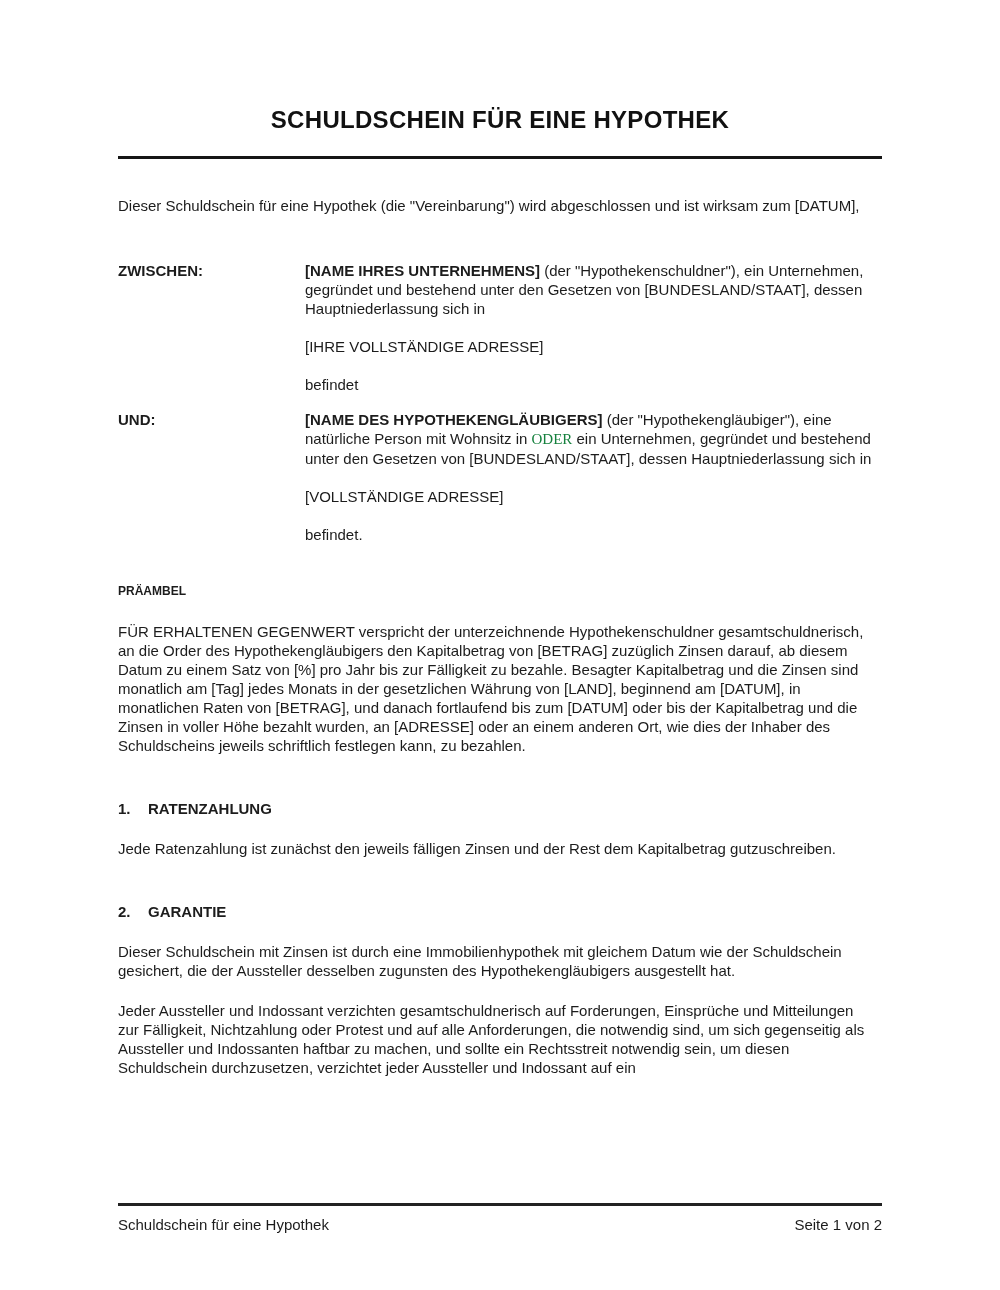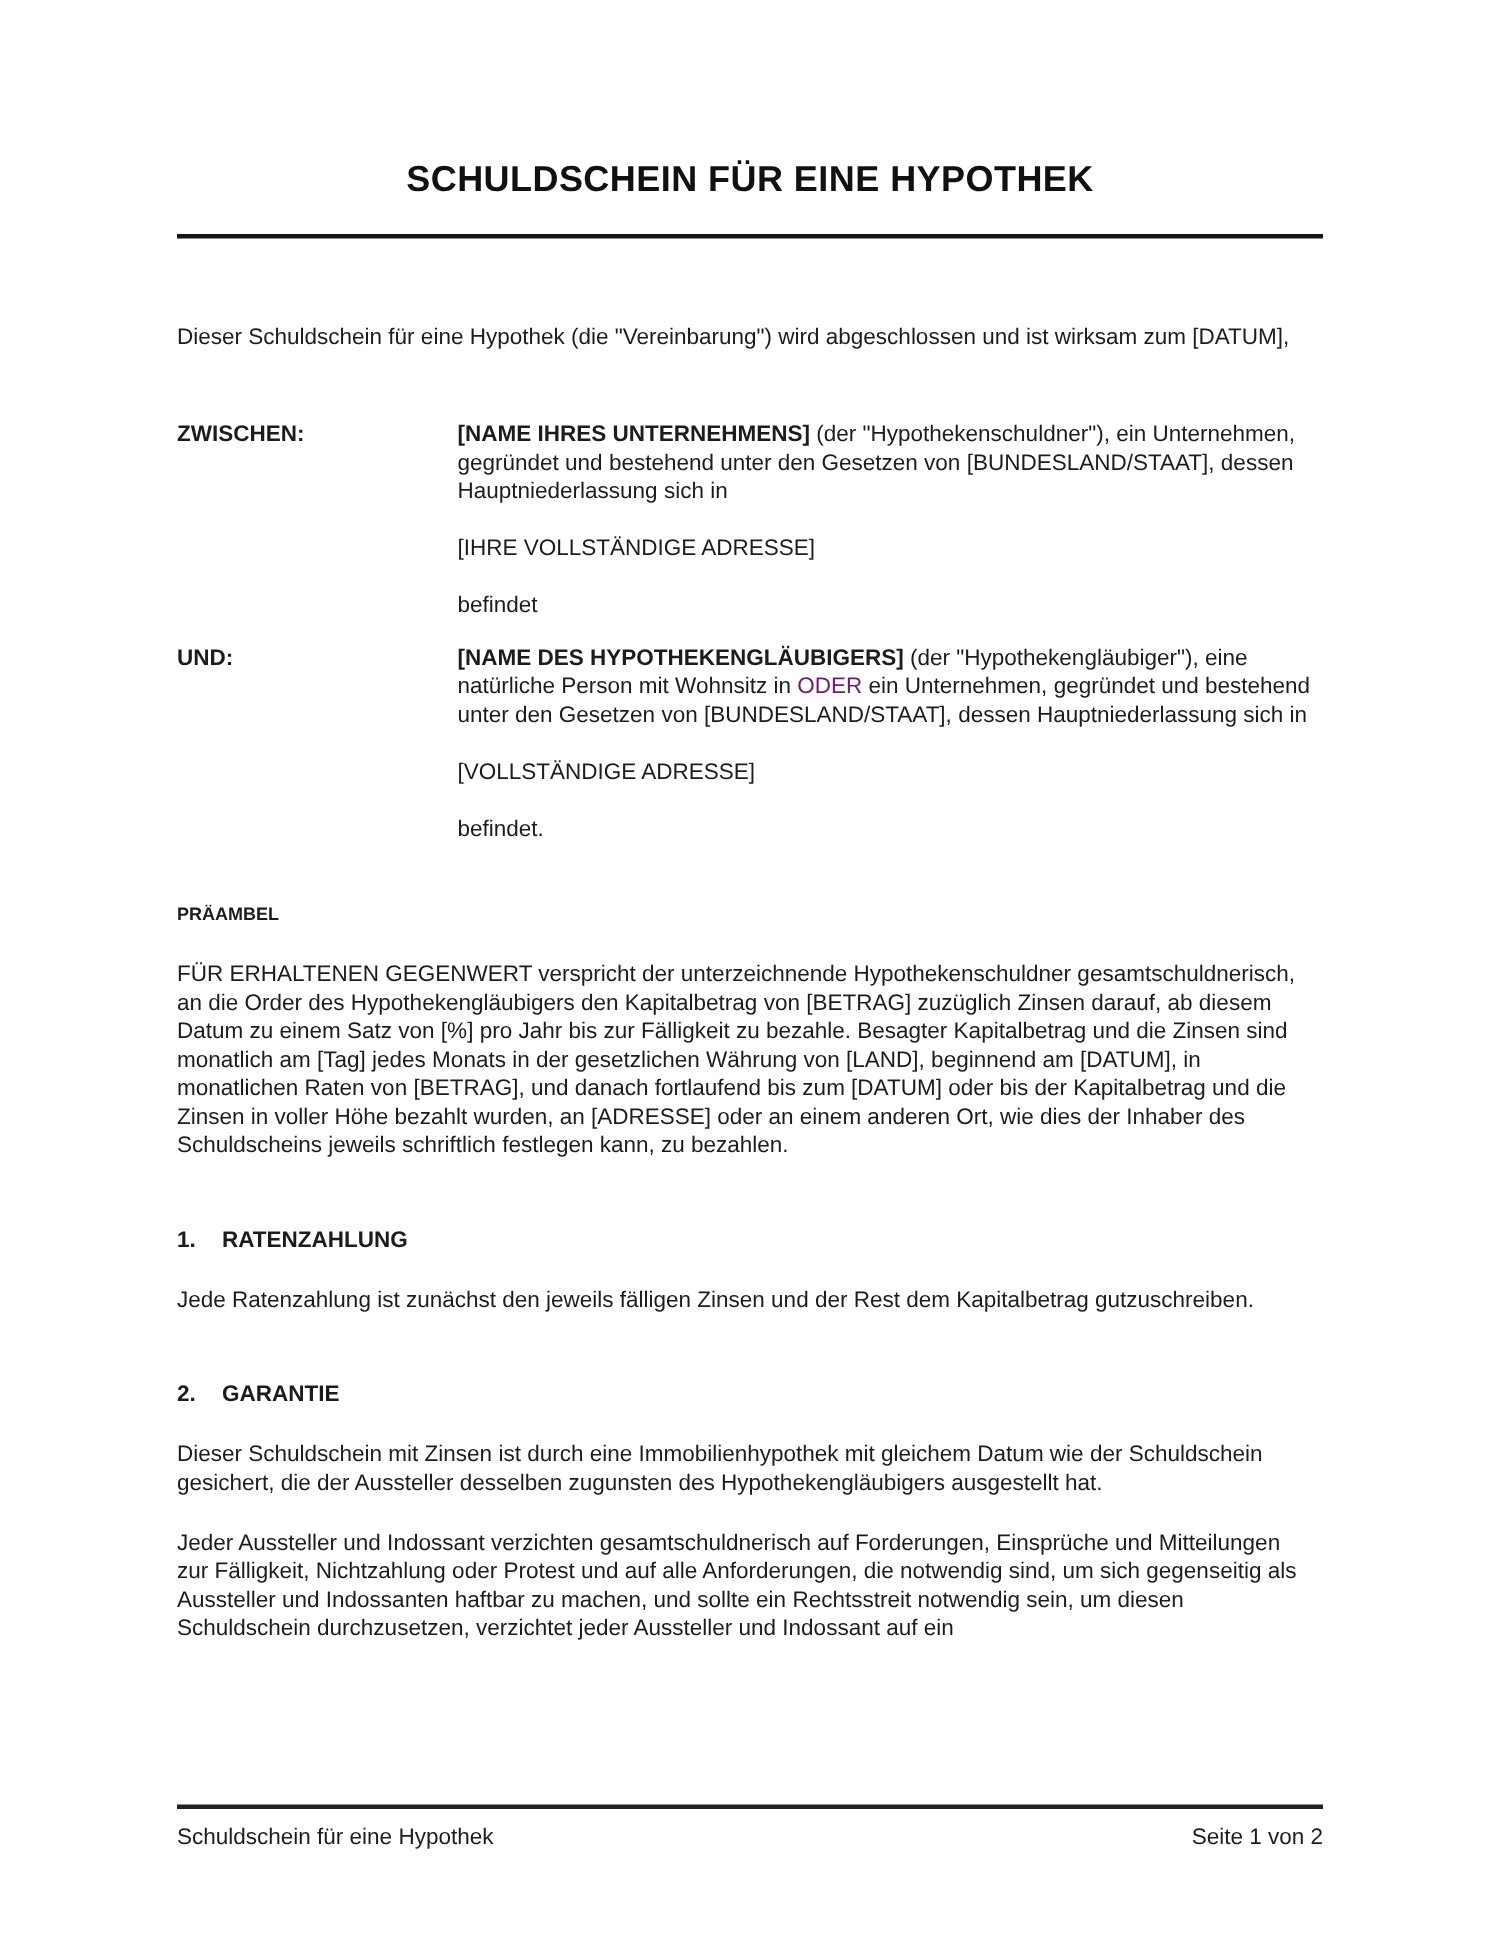--- a/index.html
+++ b/index.html
@@ -31,21 +31,21 @@
     text-align: center;
     color: #111111;
     letter-spacing: 0.3px;
   }
   .title-rule {
     border: none;
     border-top: 3px solid #161616;
     margin: 0;
   }
   .intro {
-    margin: 56px 0 0 0;
+    margin: 37px 0 0 0;
   }
   .parties {
     margin-top: 46px;
   }
   .party {
     display: flex;
     align-items: flex-start;
   }
   .party + .party {
     margin-top: 16px;
@@ -57,21 +57,22 @@
   .party-content {
     flex: 1;
   }
   .party-content p {
     margin: 0 0 19px 0;
   }
   .party-content p:last-child {
     margin-bottom: 0;
   }
   .highlight {
-    color: #701a75;
+    color: #15803d;
+    font-family: Liberation Serif, serif;
   }
   .preamble-heading {
     margin: 38px 0 0 0;
     font-size: 12px;
     line-height: 19px;
     font-weight: bold;
   }
   .body-par {
     margin: 21px 17px 0 0;
   }

